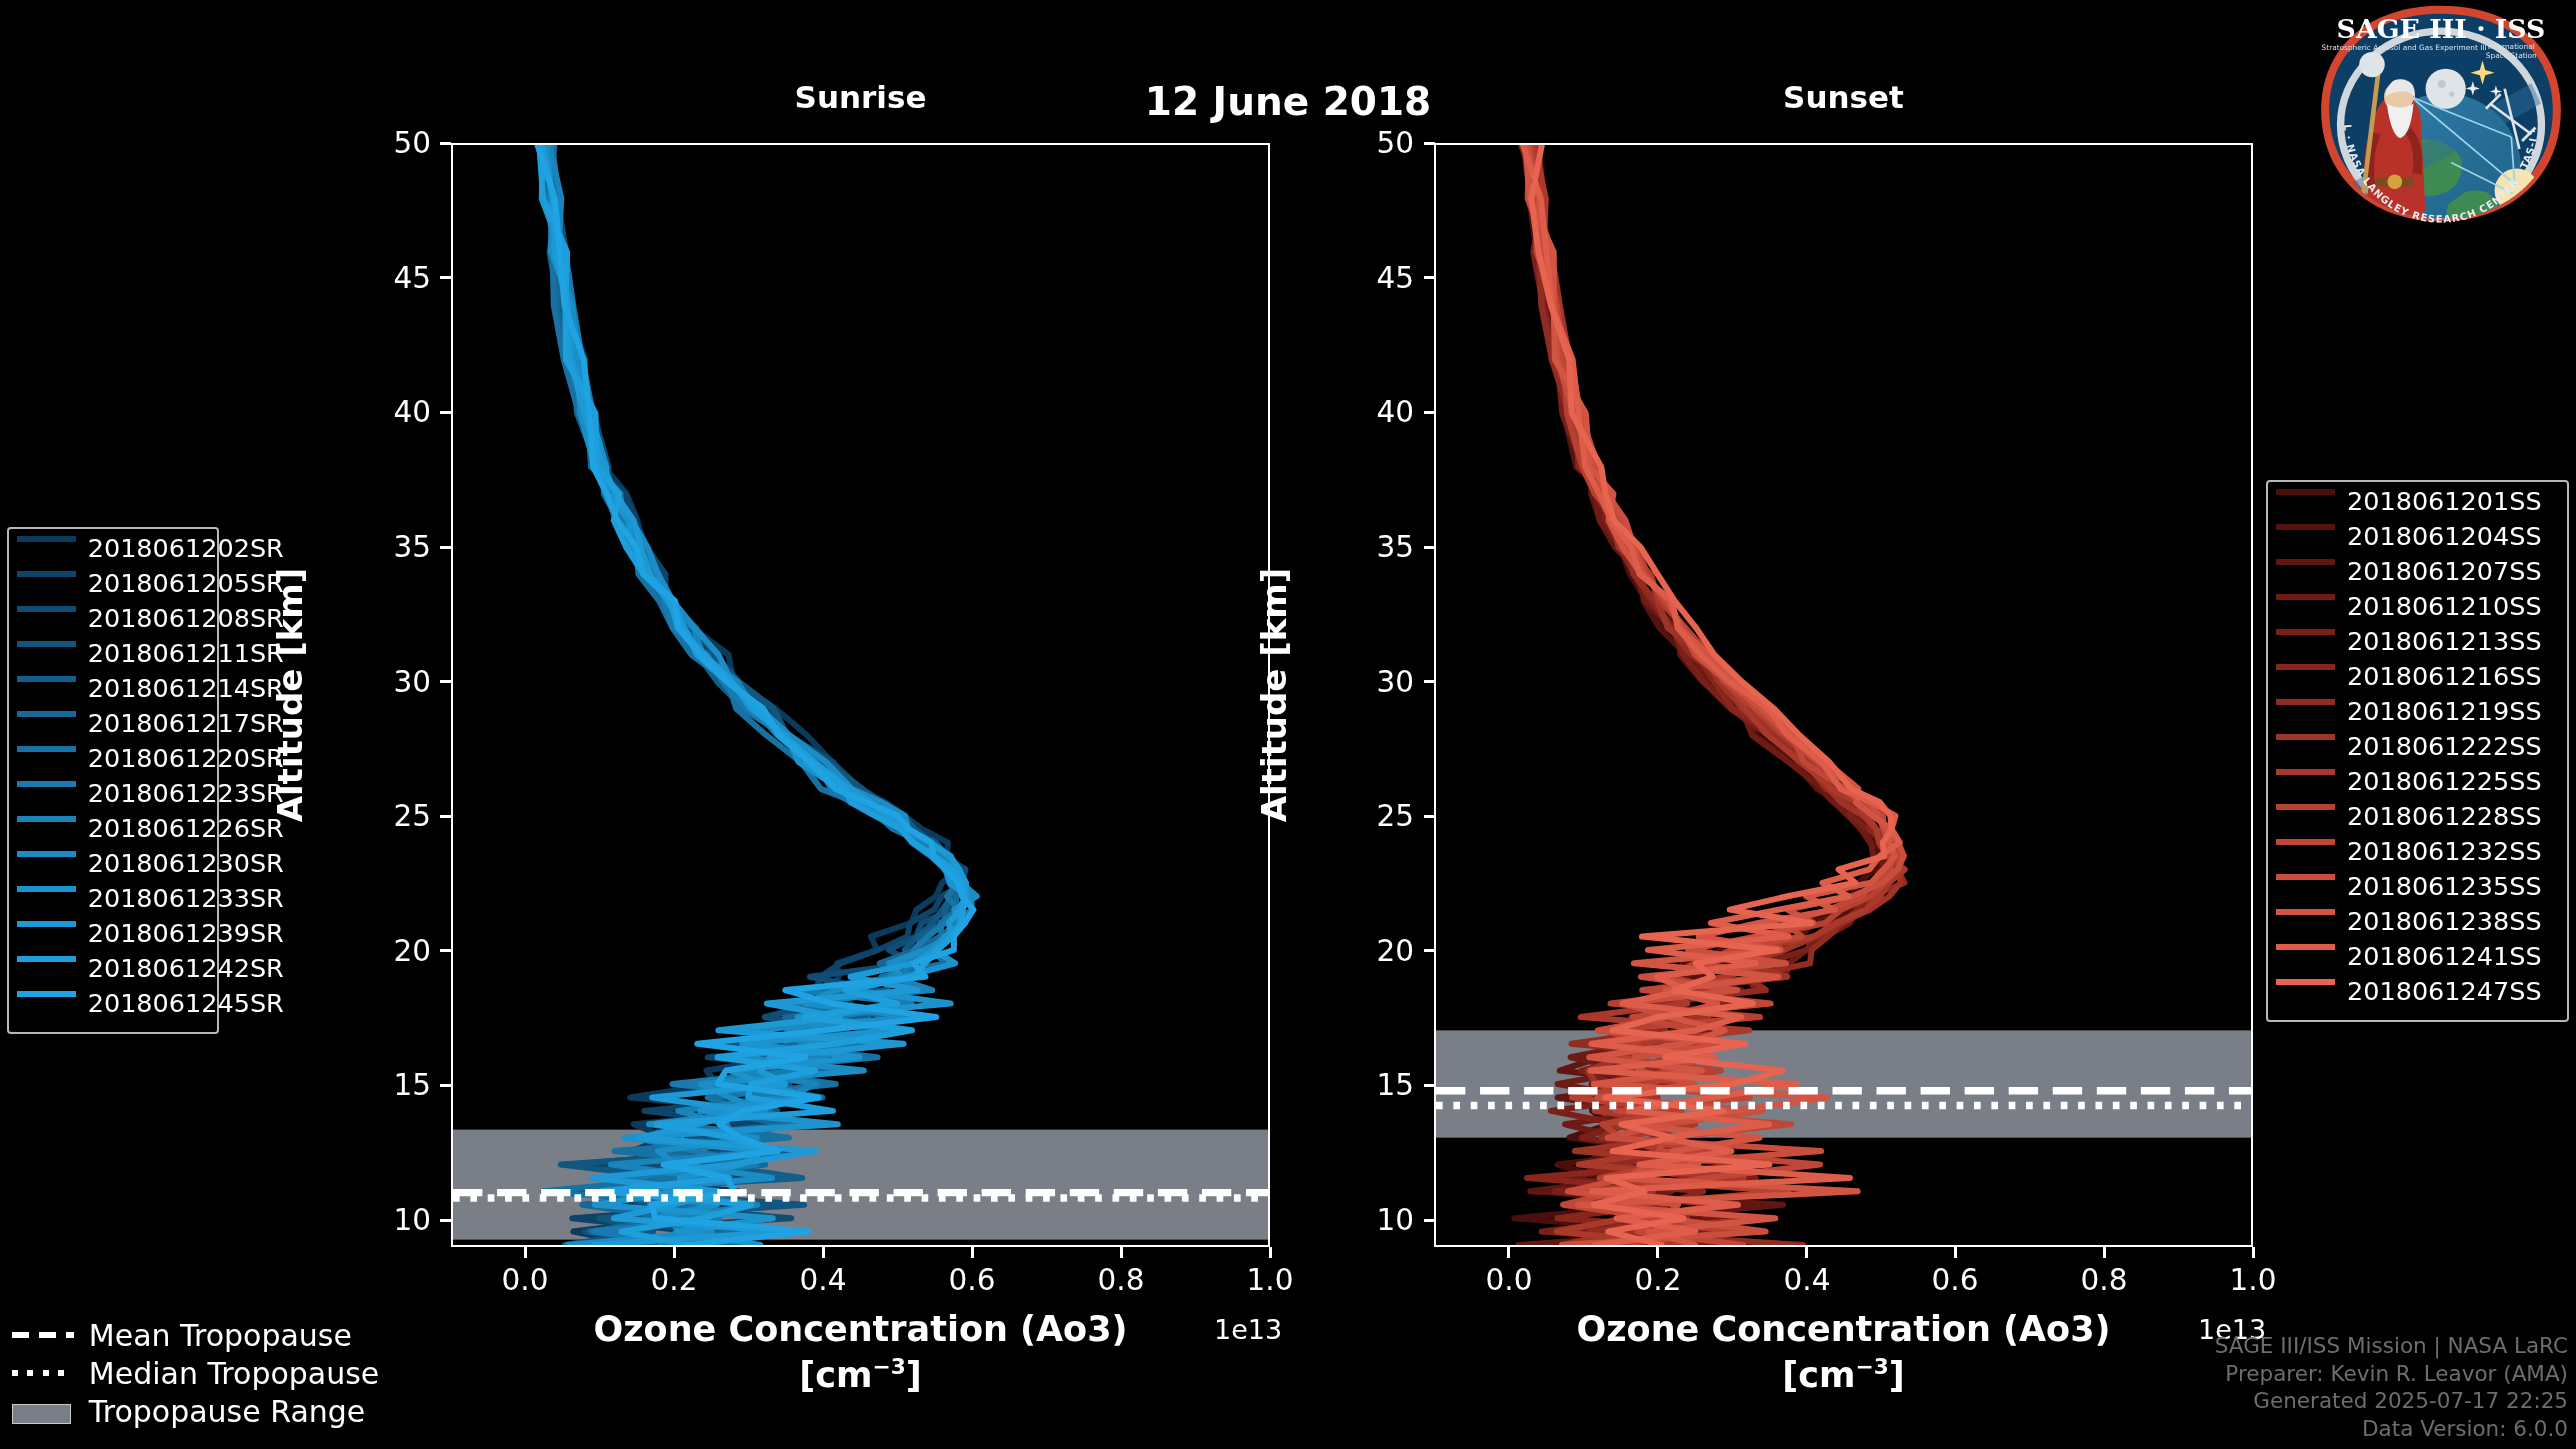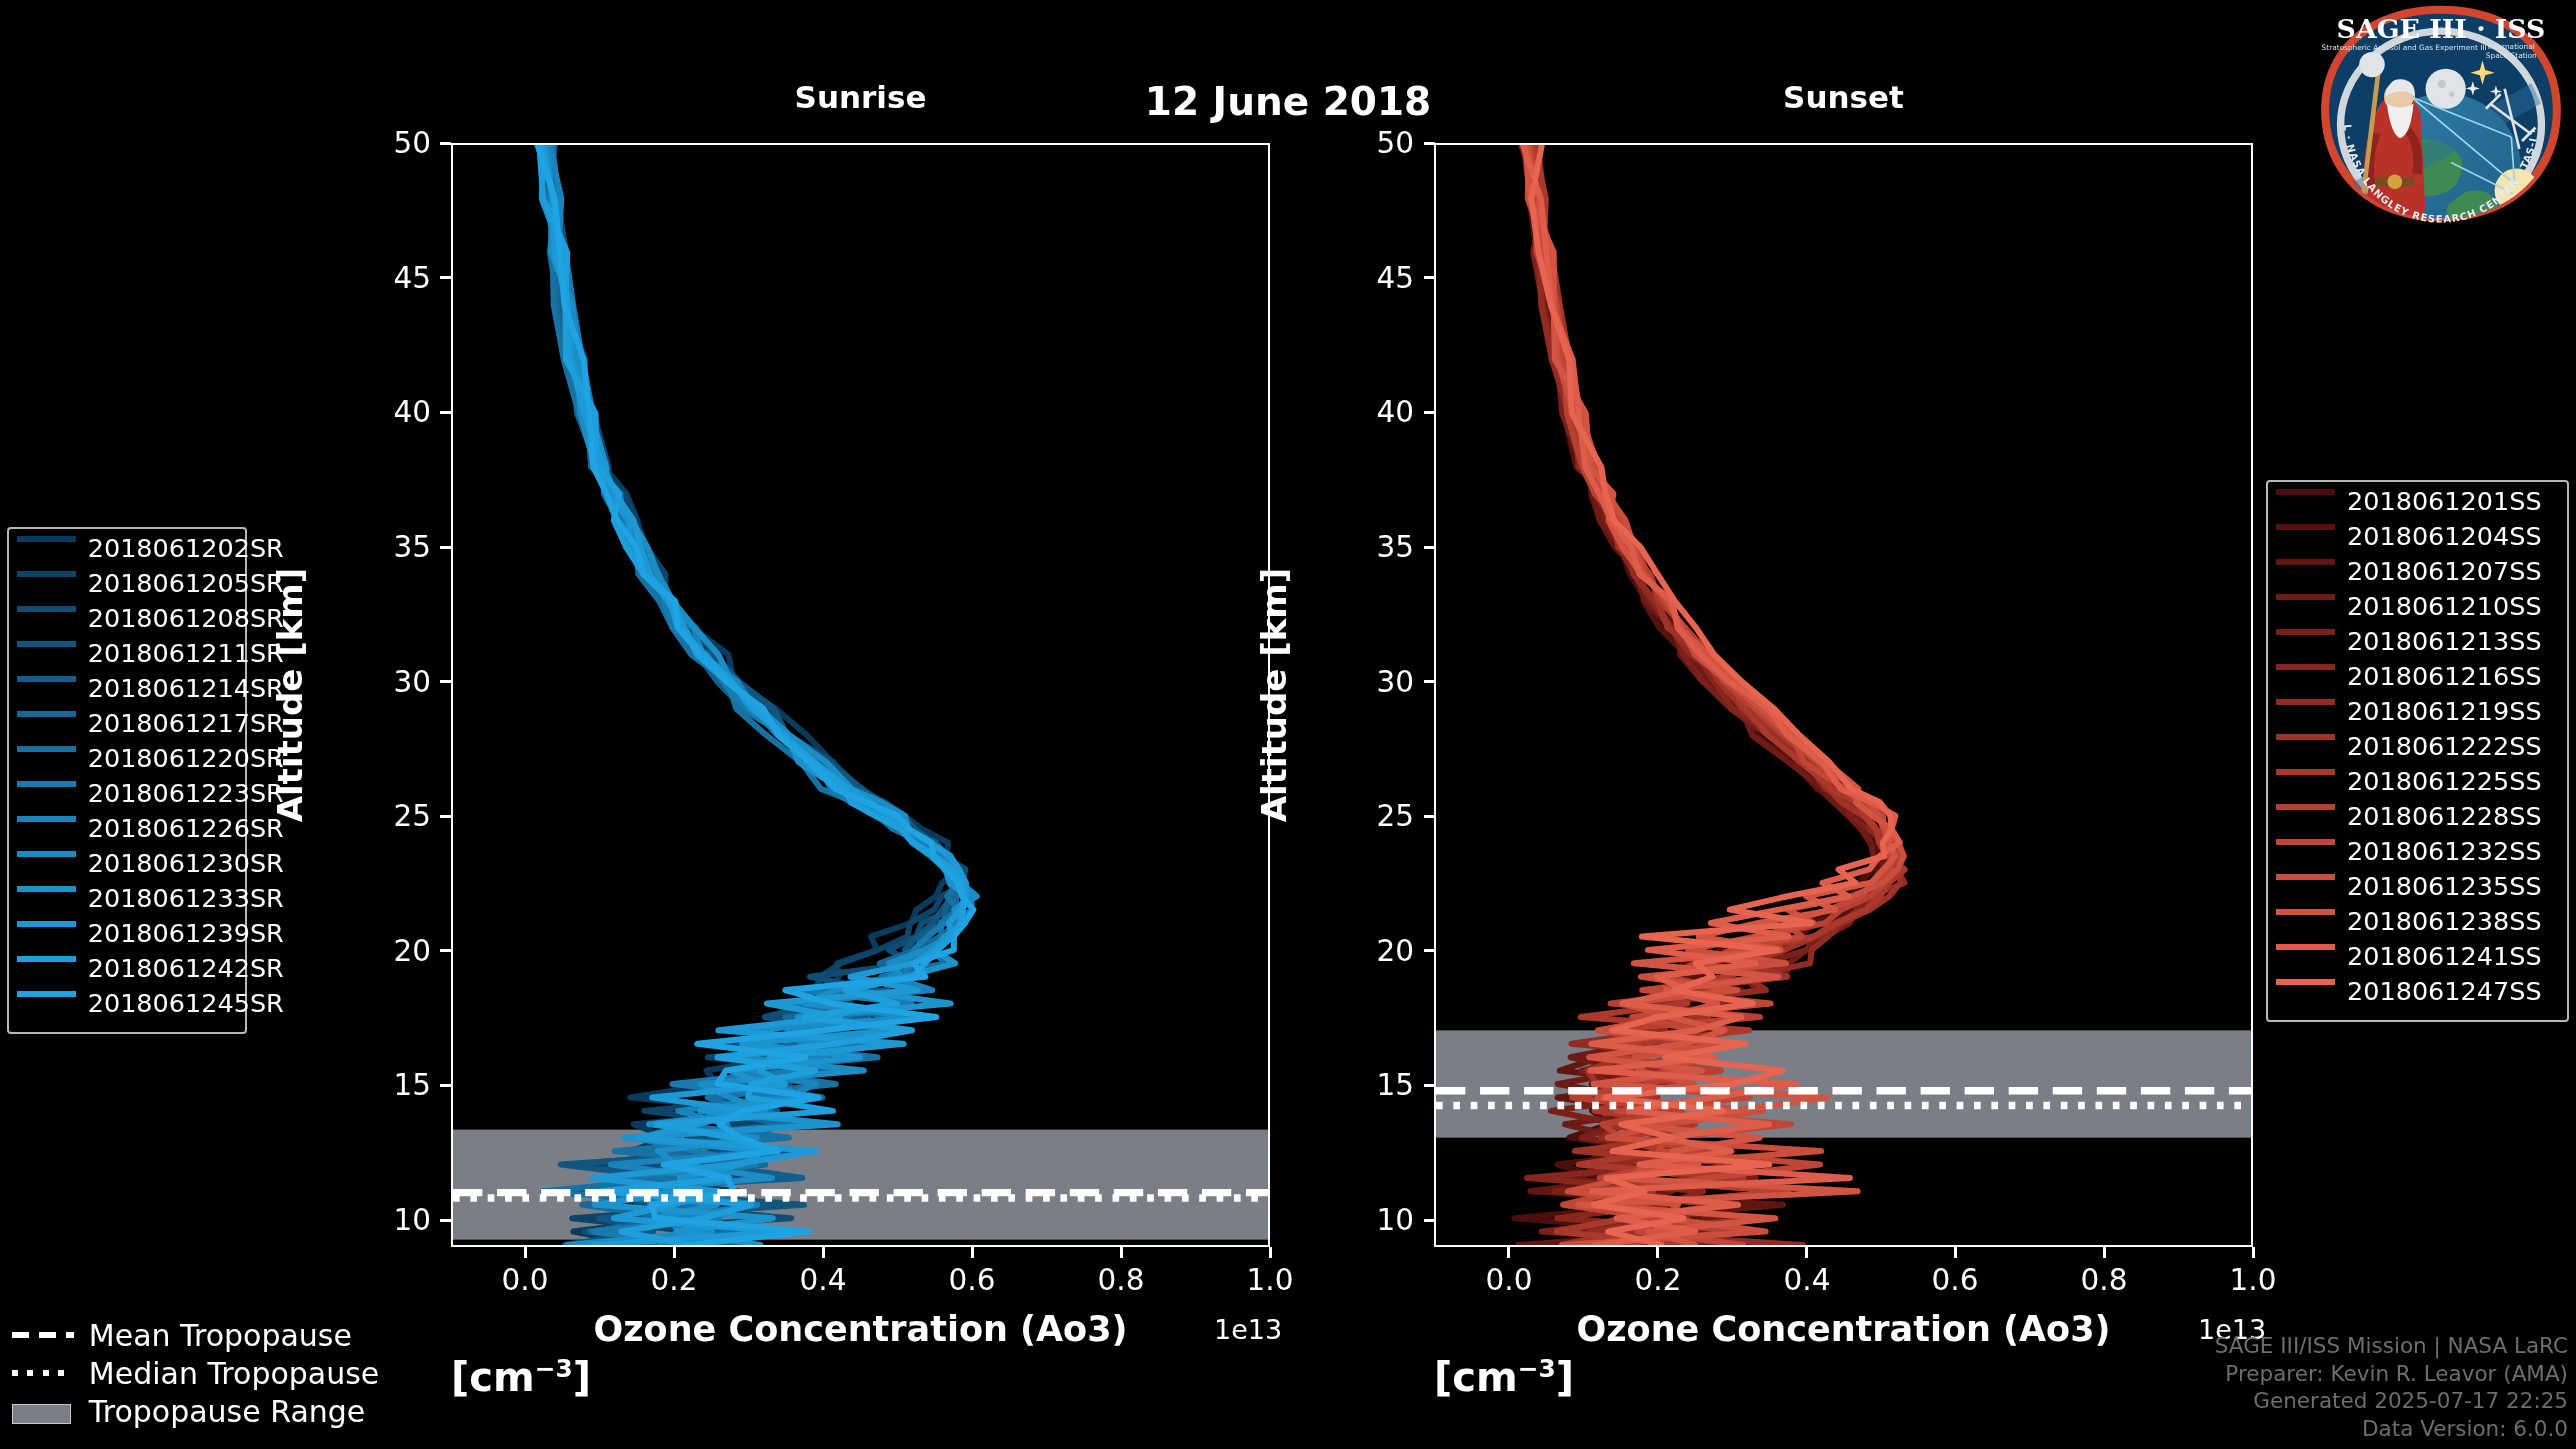--- a/index.html
+++ b/index.html
@@ -59,38 +59,38 @@
   .axis-ylabel {
     position: absolute; color: #fff; font-weight: bold; font-size: 34px;
     transform-origin: 50% 50%; transform: rotate(-90deg);
     white-space: nowrap; text-align: center;
   }
   .axis-xlabel {
     position: absolute; color: #fff; font-weight: bold; font-size: 35px;
     text-align: center; white-space: nowrap;
   }
   .axis-xlabel-2 {
-    position: absolute; color: #fff; font-weight: bold; font-size: 40px;
-    text-align: left; white-space: nowrap;
+    position: absolute; color: #fff; font-weight: bold; font-size: 35px;
+    text-align: center; white-space: nowrap;
   }
   .offset-text {
     position: absolute; color: #fff; font-size: 27px; white-space: nowrap; margin-left: 12px;
   }
   sup.exp { font-size: 0.62em; vertical-align: super; }
 
   
   .legend-box {
     position: absolute;
     background: #000;
     border: 2px solid #b8b8b8;
     border-radius: 4px;
     padding: 6.7px 10.7px 6.7px 8px;
     box-sizing: border-box;
   }
-  #legend-sunrise { left: 6.7px; top: 527px; width: 240px; }
+  #legend-sunrise { left: 6.7px; top: 527px; width: 212px; }
   #legend-sunset  { left: 2266px; top: 480px; width: 303px; }
   .legend-row {
     display: flex; height: 35px; white-space: nowrap;
   }
   .legend-swatch {
     width: 59px; height: 6px; margin-right: 12px; flex: 0 0 auto;
   }
   .legend-text { color: #fff; font-size: 25.5px; line-height: 1; }
 
   

